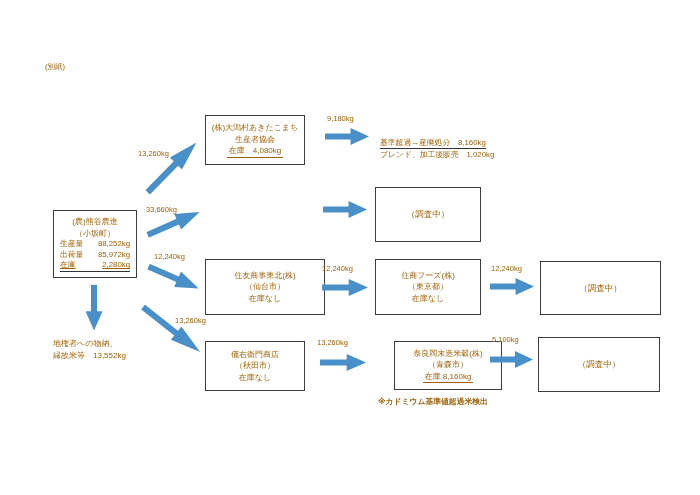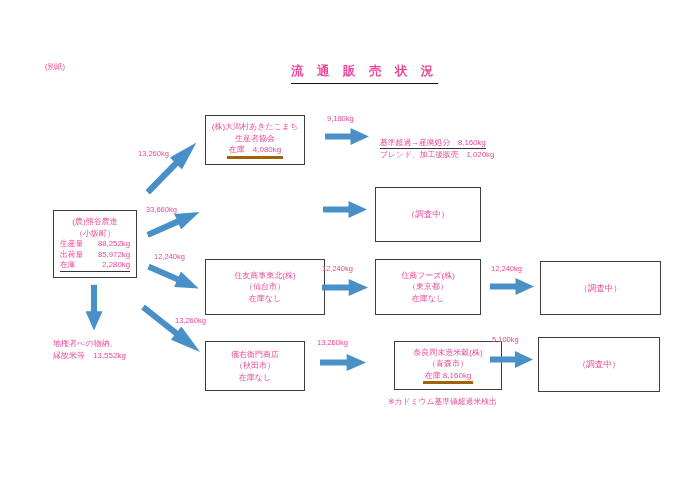--- a/index.html
+++ b/index.html
@@ -1,53 +1,52 @@
 <!DOCTYPE html>
 <html><head>
 <meta charset="utf-8">
 <style>
   html,body{margin:0;padding:0;background:#e9e9e9;}
   .canvas{
     position:relative;width:700px;height:495px;background:#ffffff;
     font-family:"Liberation Sans","DejaVu Sans",sans-serif;
-    color:#ec4899;overflow:hidden;margin:0 auto;
+    color:#a16207;overflow:hidden;margin:0 auto;
   }
   .corner{position:absolute;left:45px;top:62px;font-size:7.5px;}
   .title{
     position:absolute;left:291px;top:63px;font-size:12.5px;font-weight:bold;
     letter-spacing:5px;border-bottom:1.5px solid #111;padding-bottom:3px;white-space:nowrap;
   }
   .box{
     position:absolute;border:1px solid #3c3c3c;background:#fff;
     font-size:8px;line-height:1.45;text-align:left;
     display:flex;flex-direction:column;justify-content:center;align-items:center;
     box-sizing:border-box;padding:2px 3px;
   }
-  .box .u{border-bottom:3px solid #a16207;padding:0 2px;}
+  .box .u{border-bottom:1px solid #a16207;padding:0 2px;}
   .prow{display:flex;justify-content:space-between;width:70px;font-size:7.8px;line-height:1.35;}
-  .prow.ul{border-bottom:1px solid #333;}
+  .prow.ul{border-bottom:1px solid #333;text-decoration:underline;}
   .num{position:absolute;font-size:7.5px;white-space:nowrap;}
   .arrow{
     position:absolute;background:#4a90c8;
     clip-path:polygon(0% 32%,58% 32%,58% 0%,100% 50%,58% 100%,58% 68%,0% 68%);
   }
   .result{position:absolute;left:380px;top:121px;font-size:7.8px;line-height:1.5;white-space:nowrap;margin-top:16px;}
   .result .u{border-bottom:1px solid #333;padding-bottom:1px;}
   .out2{position:absolute;left:312px;top:173px;font-size:7.5px;line-height:1.5;white-space:nowrap;}
   .out2 .ind{padding-left:11px;}
-  .note{position:absolute;left:388px;top:396px;font-size:7.8px;font-weight:normal;white-space:nowrap;}
+  .note{position:absolute;left:378px;top:396px;font-size:7.8px;font-weight:bold;white-space:nowrap;}
   .landnote{position:absolute;left:53px;top:338px;font-size:8px;line-height:1.55;white-space:nowrap;}
 </style>
 </head>
 <body>
 
 <div class="canvas">
 
   <div class="corner">(別紙)</div>
-  <div class="title">流 通 販 売 状 況</div>
 
   <div class="box" style="left:53px;top:210px;width:84px;height:68px;">
     <div>(農)熊谷農進</div>
     <div>（小坂町）</div>
     <div class="prow">
       <span>生産量</span>
       <span>88,252kg</span>
     </div>
     <div class="prow">
       <span>出荷量</span>

